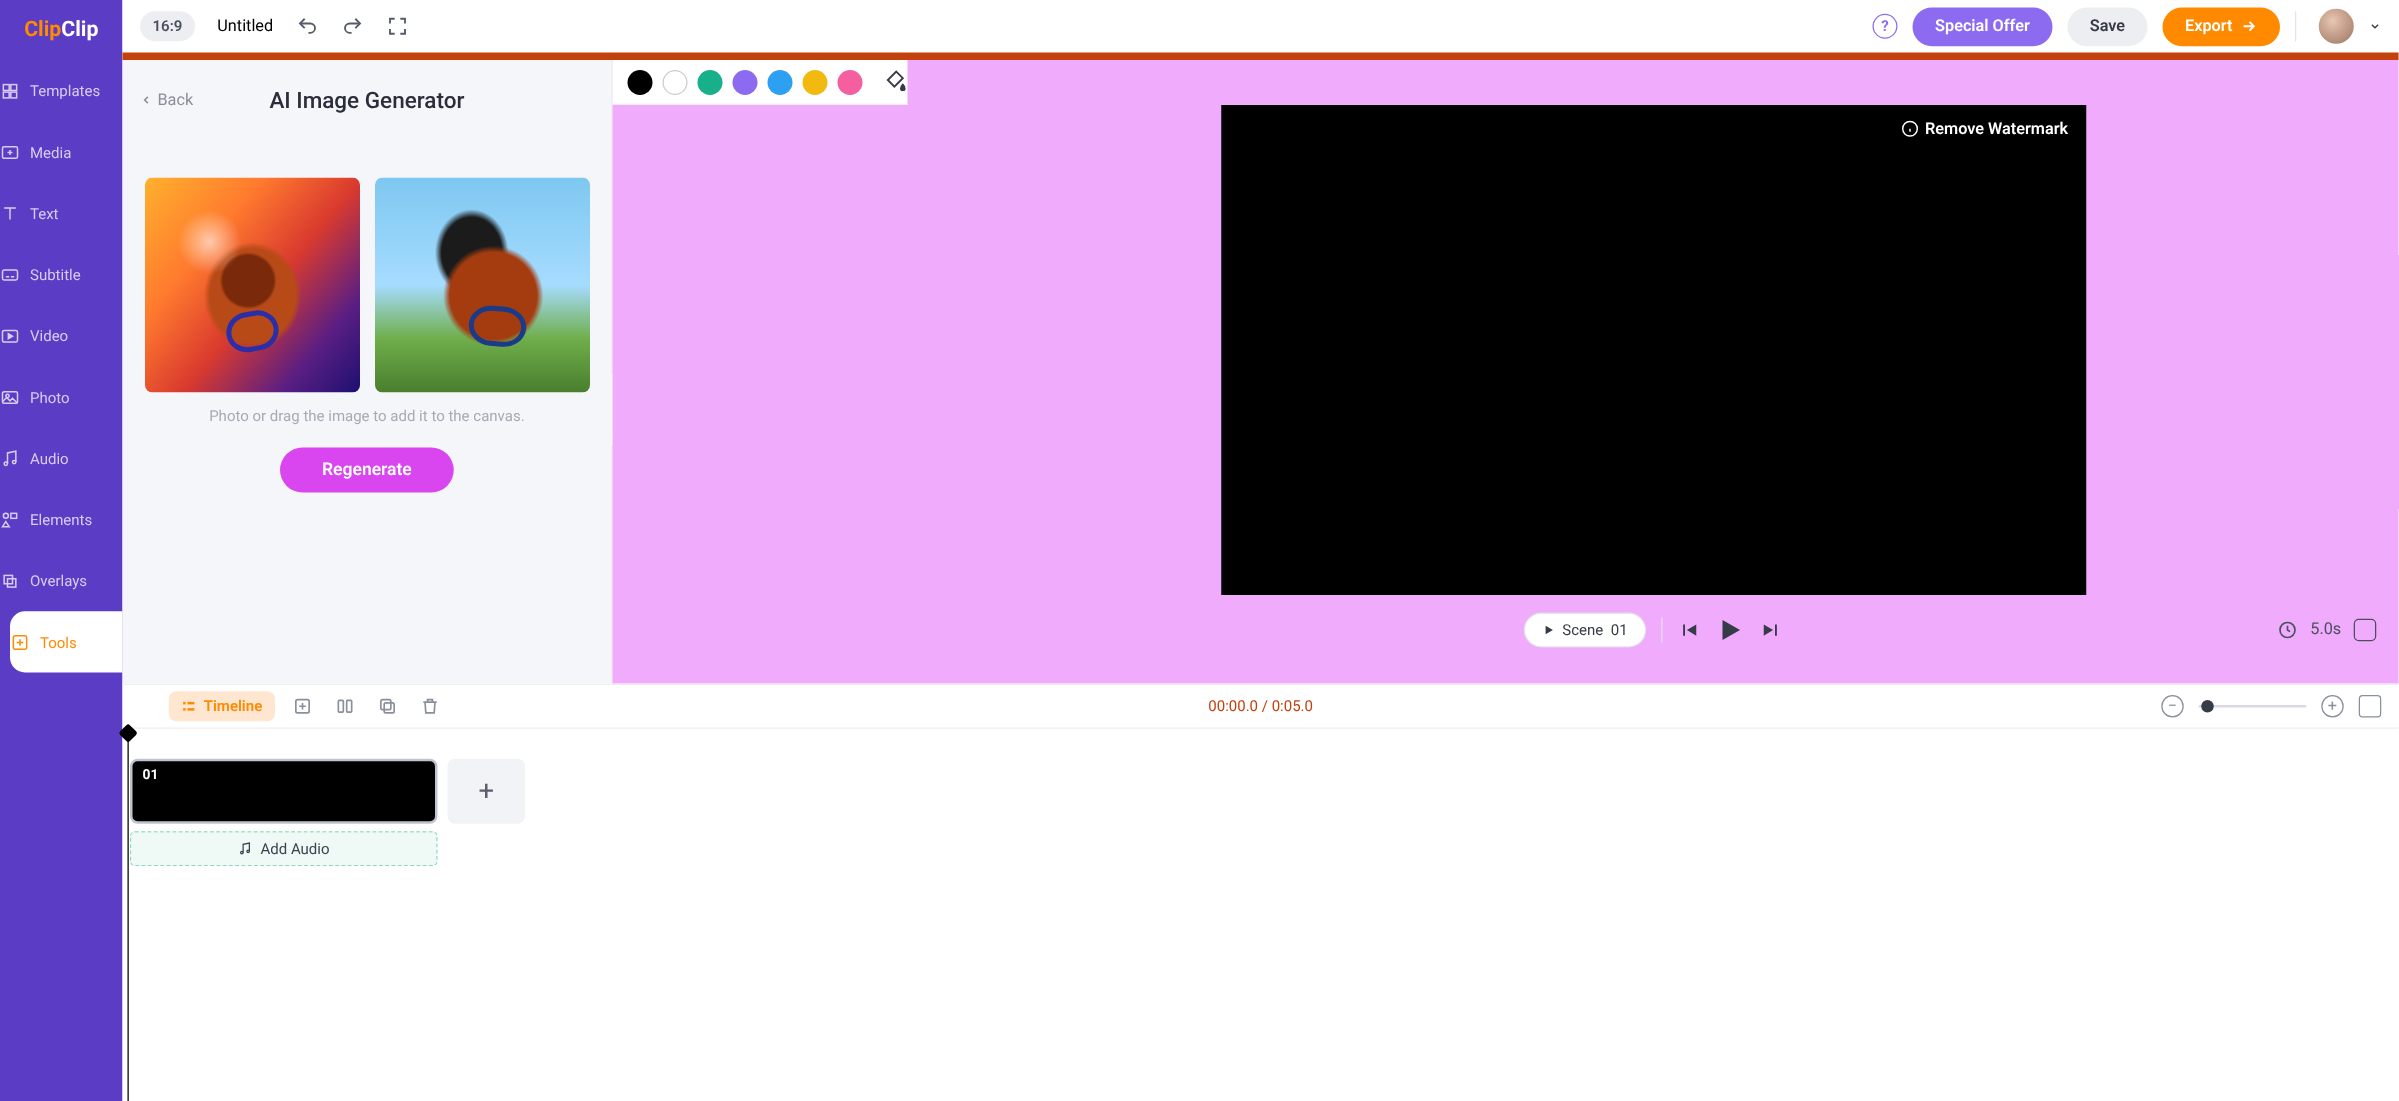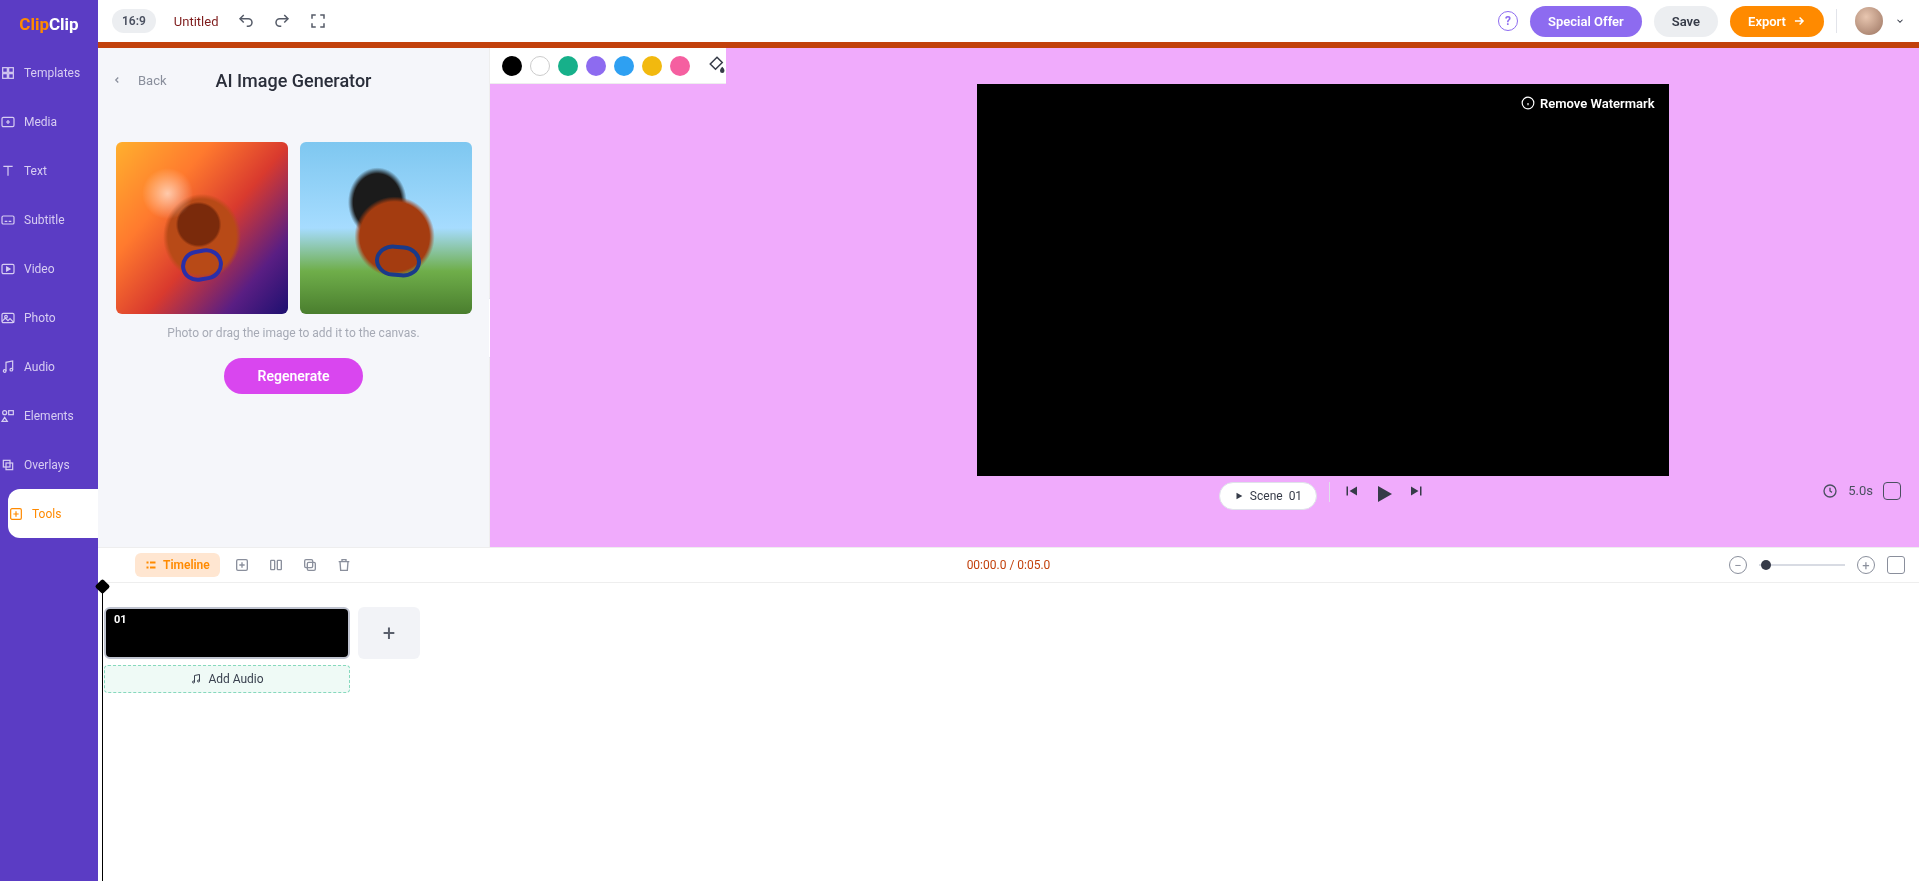--- a/index.html
+++ b/index.html
@@ -10,36 +10,36 @@
 .logo { height: 48px; display: flex; align-items: center; justify-content: center; color: #fff; font-weight: 700; font-size: 17px; }
 .logo .flex { color: #ff8a00; }
 .sidebar-items { display: flex; flex-direction: column; }
 .sidebar-item { height: 49px; display: flex; align-items: center; gap: 8px; color: #d7cdf2; font-size: 12px; cursor: pointer; }
 .sidebar-item.active { background: #fff; color: #ff8a00; border-top-left-radius: 12px; border-bottom-left-radius: 12px; margin-left: 8px; }
 .sidebar-item svg { width: 16px; height: 16px; flex-shrink: 0; }
 
 
 .topbar { position: absolute; left: 98px; top: 0; right: 0; height: 48px; background: #fff; display: flex; align-items: center; padding: 0 14px; border-bottom: 6px solid #c2410c; }
 .ratio-badge { background: #eceef1; color: #4a5060; font-size: 12px; font-weight: 600; padding: 5px 10px; border-radius: 12px; }
-.doc-title { margin-left: 18px; color: #7f1d1d; font-size: 13px; }
+.doc-title { margin-left: 18px; color: #000000; font-size: 13px; }
 .tb-icons { margin-left: 18px; display: flex; gap: 18px; align-items: center; }
 .tb-icon { width: 18px; height: 18px; color: #555b68; cursor: pointer; }
 .tb-right { margin-left: auto; display: flex; align-items: center; gap: 12px; }
 .help-circle { width: 20px; height: 20px; border: 1.5px solid #8d6bf0; border-radius: 50%; display: flex; align-items: center; justify-content: center; color: #8d6bf0; font-size: 12px; font-weight: 700; cursor: pointer; }
 .btn-pill { border-radius: 20px; padding: 8px 18px; font-size: 13px; font-weight: 600; cursor: pointer; border: none; display: inline-flex; align-items: center; gap: 6px; }
 .btn-purple { background: #8d6bf0; color: #fff; }
 .btn-grey { background: #eceef1; color: #363b48; }
 .btn-orange { background: #ff8a00; color: #fff; }
 .avatar { width: 28px; height: 28px; border-radius: 50%; background: radial-gradient(circle at 40% 35%, #e8c6b0, #9a7360); margin-left: 6px; }
 .chevron { width: 10px; height: 10px; color: #363b48; cursor: pointer; }
 
 
 .panel { position: absolute; left: 98px; top: 48px; width: 392px; bottom: 334px; background: #f5f6fa; border-right: 1px solid #eee; padding: 20px 14px; }
 .panel-header { display: flex; align-items: center; position: relative; height: 24px; margin-bottom: 50px; }
-.back-btn { display: flex; align-items: center; gap: 16px; color: #8a8f9c; font-size: 13px; cursor: pointer; position: absolute; left: 0; }
+.back-btn { display: flex; align-items: center; gap: 4px; color: #8a8f9c; font-size: 13px; cursor: pointer; position: absolute; left: 0; }
 .panel-title { flex: 1; text-align: center; color: #2a2e3a; font-size: 18px; font-weight: 500; }
 .gen-images { display: flex; gap: 12px; justify-content: center; }
 .gen-img { width: 172px; height: 172px; border-radius: 6px; cursor: pointer; position: relative; overflow: hidden; }
 .horse1 { background:
   radial-gradient(circle at 30% 30%, rgba(255,255,255,0.6), transparent 15%),
   radial-gradient(ellipse at 48% 48%, #7a2a0b 16%, transparent 18%),
   radial-gradient(ellipse at 50% 55%, #b84a17 28%, transparent 32%),
   linear-gradient(130deg,#ffb02e 0%,#ff7a2e 30%,#d93a2e 55%,#5a1e83 80%,#1d1070 100%);
 }
 .horse1:after{content:"";position:absolute;left:38%;top:62%;width:20%;height:14%;border:4px solid #2a2ea8;border-radius:40% 40% 40% 40%/50% 50% 50% 50%;transform:rotate(-10deg);}
@@ -54,21 +54,21 @@
 .collapse-handle { position: absolute; right: -12px; top: 250px; width: 12px; height: 60px; background: #fff; border: 1px solid #e5e7ef; border-left: none; border-radius: 0 8px 8px 0; display: flex; align-items: center; justify-content: center; color: #9aa0ae; cursor: pointer; font-size: 10px; }
 
 
 .canvas-area { position: absolute; left: 490px; top: 48px; right: 0; bottom: 334px; background: #f0abfc; display: flex; }
 .color-row { height: 36px; background: #fff; border-bottom: 1px solid #eee; display: flex; align-items: center; gap: 8px; padding-left: 12px; }
 .swatch { width: 20px; height: 20px; border-radius: 50%; cursor: pointer; }
 .swatch.outline { background: #fff; border: 1.5px solid #ccc; }
 .canvas-wrap { flex: 1; display: flex; flex-direction: column; align-items: center; justify-content: center; position: relative; }
 .canvas { margin-top:14px; width: 692px; height: 392px; background: #000; position: relative; }
 .watermark { position: absolute; top: 12px; right: 14px; color: #fff; font-size: 13px; font-weight: 600; display: flex; align-items: center; gap: 5px; cursor: pointer; }
-.controls { width: 100%; height: 44px; display: flex; align-items: flex-start; justify-content: center; gap: 12px; position: relative; margin-top:6px;}
+.controls { width: 100%; height: 44px; display: flex; align-items: center; justify-content: center; gap: 12px; position: relative; margin-top:6px;}
 .scene-badge { background: #fff; border: 1px solid #dfe2ea; color: #363b48; display: flex; align-items: center; gap: 6px; border-radius: 16px; padding: 6px 14px; font-size: 12px; cursor: pointer; }
 .play-icon, .skip-icon { width: 18px; height: 18px; color: #363b48; cursor: pointer; }
 .play-big { width: 24px; height: 24px; }
 .time-right { position: absolute; right: 18px; display: flex; align-items: center; gap: 10px; color: #4a5060; font-size: 13px; }
 .expand-icon { width: 18px; height: 18px; border: 1.5px solid #4a5060; border-radius: 4px; cursor: pointer; }
 
 
 .timeline { position: absolute; left: 98px; right: 0; bottom: 0; height: 334px; background: #fff; }
 .tl-toolbar { height: 36px; border-top: 1px solid #eee; border-bottom: 1px solid #eee; display: flex; align-items: center; padding: 0 14px; }
 .tl-tab { background: #ffe6d1; color: #ff8a00; font-size: 12px; font-weight: 600; padding: 5px 10px; border-radius: 6px; display: inline-flex; align-items: center; gap: 6px; cursor: pointer; margin-left: 23px; }

